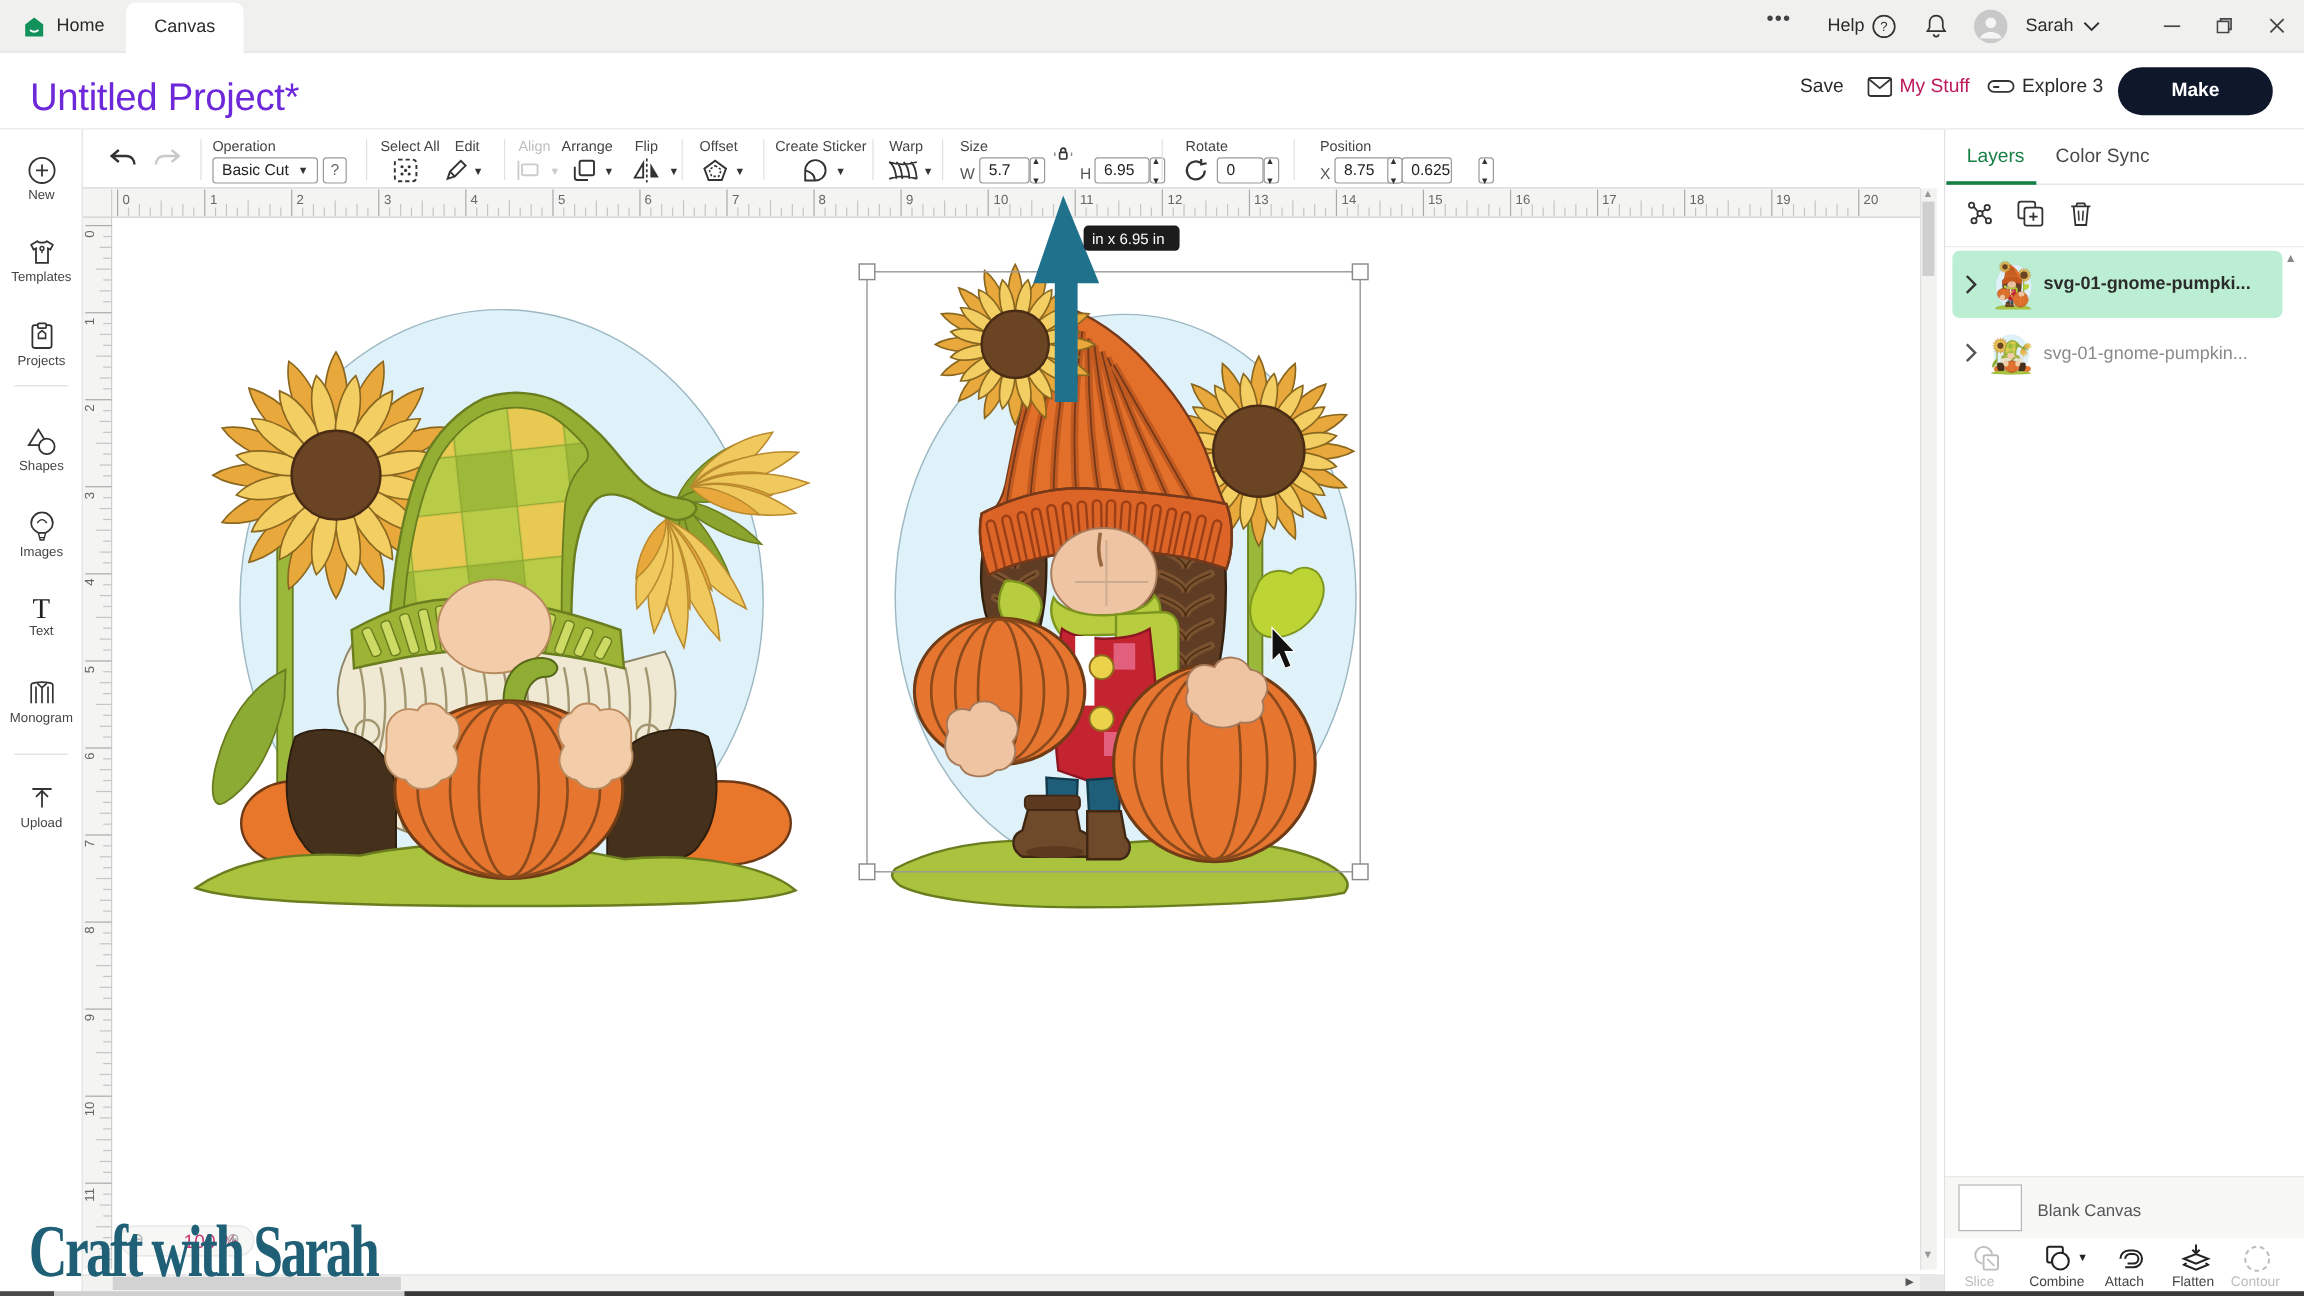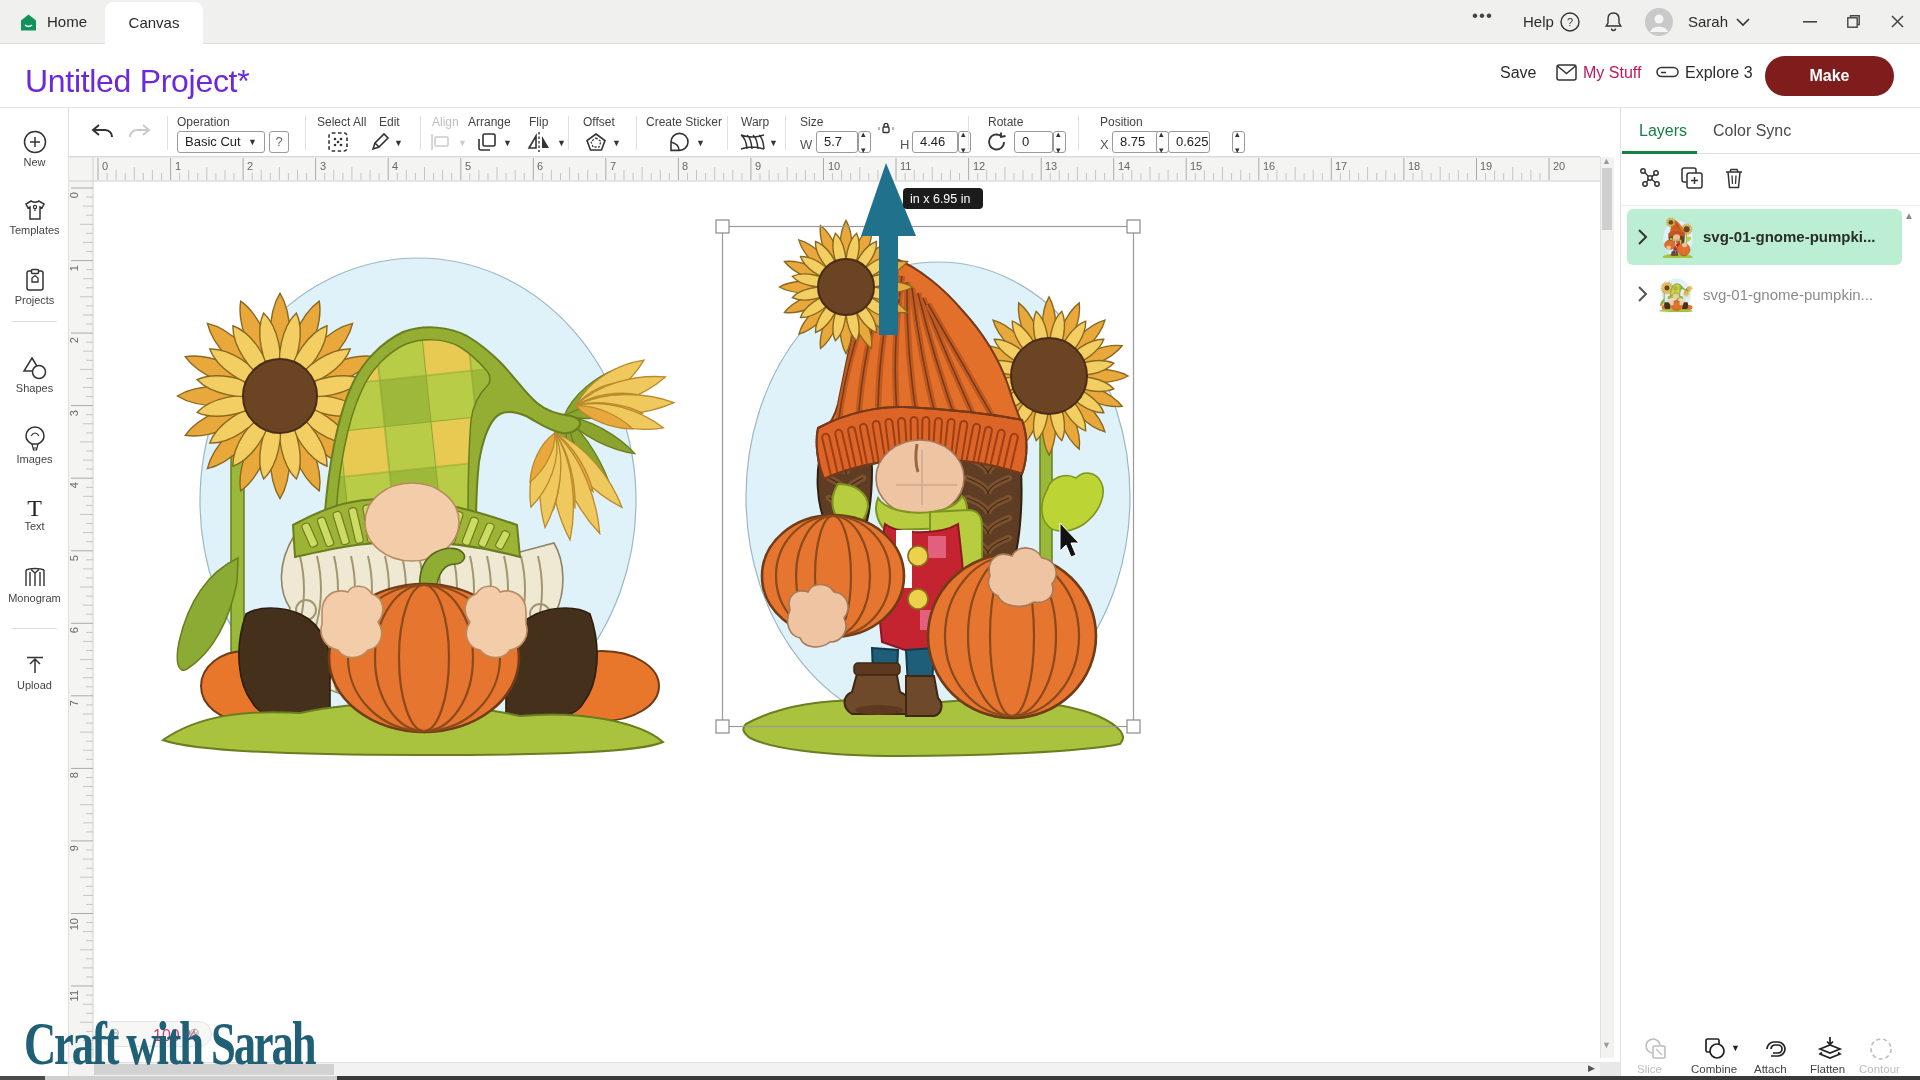--- a/index.html
+++ b/index.html
@@ -682,21 +682,21 @@
   <svg style="position:absolute;left:1556px;top:20px" width="21" height="18" viewBox="0 0 21 18">
       <rect x="1" y="1" width="19" height="15" rx="2" fill="none" stroke="#333" stroke-width="1.5"></rect>
       <path d="M1.5,2 L10.5,9.5 L19.5,2" fill="none" stroke="#333" stroke-width="1.5"></path>
     </svg>
   <span style="position:absolute;left:1583px;top:20px;font-size:16px;color:#be185d">My Stuff</span>
   <svg style="position:absolute;left:1656px;top:20px" width="23" height="17" viewBox="0 0 23 17">
       <rect x="1" y="3.5" width="21" height="9" rx="4.5" fill="none" stroke="#333" stroke-width="1.5"></rect>
       <path d="M5,8.5 h5" stroke="#333" stroke-width="1.5"></path>
     </svg>
   <span style="position:absolute;left:1685px;top:20px;font-size:16px;color:#2b2b2b">Explore 3</span>
-  <div style="position:absolute;left:1765px;top:12px;width:129px;height:40px;background:#7f1d1d;border-radius:20px;color:#fff;font-size:16px;font-weight:bold;text-align:center;line-height:40px">Make</div>
+  <div style="position:absolute;left:1765px;top:12px;width:129px;height:40px;background:#0f172a;border-radius:20px;color:#fff;font-size:16px;font-weight:bold;text-align:center;line-height:40px">Make</div>
 </div>
 
 <div class="abs" id="toolbar" style="z-index:10">
   <svg style="position:absolute;left:20px;top:15px" width="26" height="20" viewBox="0 0 26 20">
       <path d="M10,2 L4,7 L10,12 M4,7 L16,7 C21,7 23,11 23,14" fill="none" stroke="#333" stroke-width="2"></path>
     </svg>
   <svg style="position:absolute;left:58px;top:15px" width="26" height="20" viewBox="0 0 26 20">
       <path d="M16,2 L22,7 L16,12 M22,7 L10,7 C5,7 3,11 3,14" fill="none" stroke="#c9c9c9" stroke-width="2"></path>
     </svg>
   <div class="vdiv" style="left:98px"></div>
@@ -762,21 +762,21 @@
   <span class="tb-lbl" style="left:731px">Size</span>
   <span style="position:absolute;left:731px;top:29px;font-size:13px;color:#555">W</span>
   <div class="inp" style="left:747px;top:23px;width:42px">5.7</div>
     <div class="spin" style="left:789px;top:23px"></div>
   <svg style="position:absolute;left:809px;top:14px" width="16" height="15" viewBox="0 0 16 15">
       <path d="M1,8 L1,5 M15,8 L15,5" stroke="#888" stroke-width="1.2"></path>
       <rect x="5" y="5" width="6" height="5.5" rx="1" fill="none" stroke="#333" stroke-width="1.4"></rect>
       <path d="M6,5 V3.4 a2,2 0 0 1 4,0 V5" fill="none" stroke="#333" stroke-width="1.4"></path>
     </svg>
   <span style="position:absolute;left:831px;top:29px;font-size:13px;color:#555">H</span>
-  <div class="inp" style="left:843px;top:23px;width:46px">4.46</div>
+  <div class="inp" style="left:843px;top:23px;width:46px">6.95</div>
     <div class="spin" style="left:889px;top:23px"></div>
   <div class="vdiv" style="left:899px"></div>
   <span class="tb-lbl" style="left:919px">Rotate</span>
   <svg style="position:absolute;left:917px;top:24px" width="22" height="20" viewBox="0 0 22 20">
       <path d="M18,10 a7.5,7.5 0 1 1 -3,-6" fill="none" stroke="#333" stroke-width="1.8"></path>
       <path d="M15,0.5 L15,5 L19.5,4" fill="none" stroke="#333" stroke-width="1.8"></path>
     </svg>
   <div class="inp" style="left:945px;top:23px;width:39px">0</div>
     <div class="spin" style="left:984px;top:23px"></div>
   <div class="vdiv" style="left:1009px"></div>
@@ -857,20 +857,24 @@
     </svg>
   <span style="position:absolute;left:82px;top:120px;font-size:15px;font-weight:bold;color:#2b2b2b">svg-01-gnome-pumpki...</span>
   <svg style="position:absolute;left:16px;top:177px" width="11" height="18" viewBox="0 0 11 18">
       <path d="M2,2 L9,9 L2,16" fill="none" stroke="#555" stroke-width="2"></path>
     </svg>
   <svg style="position:absolute;left:38px;top:165px" width="36" height="42" viewBox="160 205 540 560">
       <use href="#gnomeL"></use>
     </svg>
   <span style="position:absolute;left:82px;top:178px;font-size:15px;color:#8a8a8a">svg-01-gnome-pumpkin...</span>
   <span style="position:absolute;left:283px;top:102px;font-size:10px;color:#888">▲</span>
+  <div style="position:absolute;left:0;top:872px;width:300px;height:52px;background:#f7f7f6;border-top:1px solid #e8e8e8">
+    <div style="position:absolute;left:11px;top:6px;width:53px;height:39px;background:#fff;border:1px solid #b5b5b5"></div>
+    <span style="position:absolute;left:77px;top:19px;font-size:14px;color:#555">Blank Canvas</span>
+  </div>
   <div style="position:absolute;left:0;top:924px;width:300px;height:48px;background:#fff">
     <svg style="position:absolute;left:23px;top:5px" width="24" height="24" viewBox="0 0 24 24">
         <path d="M16,8 a7,7 0 1 0 -8,8" fill="none" stroke="#bdbdbd" stroke-width="1.6"></path>
         <rect x="9" y="9" width="12" height="12" rx="1.5" fill="none" stroke="#bdbdbd" stroke-width="1.6"></rect>
         <path d="M12,12 l6,6" stroke="#bdbdbd" stroke-width="1.4"></path>
       </svg>
     <span style="position:absolute;left:16px;top:31px;font-size:11.5px;color:#bdbdbd">Slice</span>
     <svg style="position:absolute;left:82px;top:5px" width="26" height="24" viewBox="0 0 26 24">
         <rect x="3" y="2" width="13" height="13" rx="1.5" fill="#fff" stroke="#222" stroke-width="1.7"></rect>
         <circle cx="14" cy="14" r="7" fill="#fff" stroke="#222" stroke-width="1.7"></circle>

